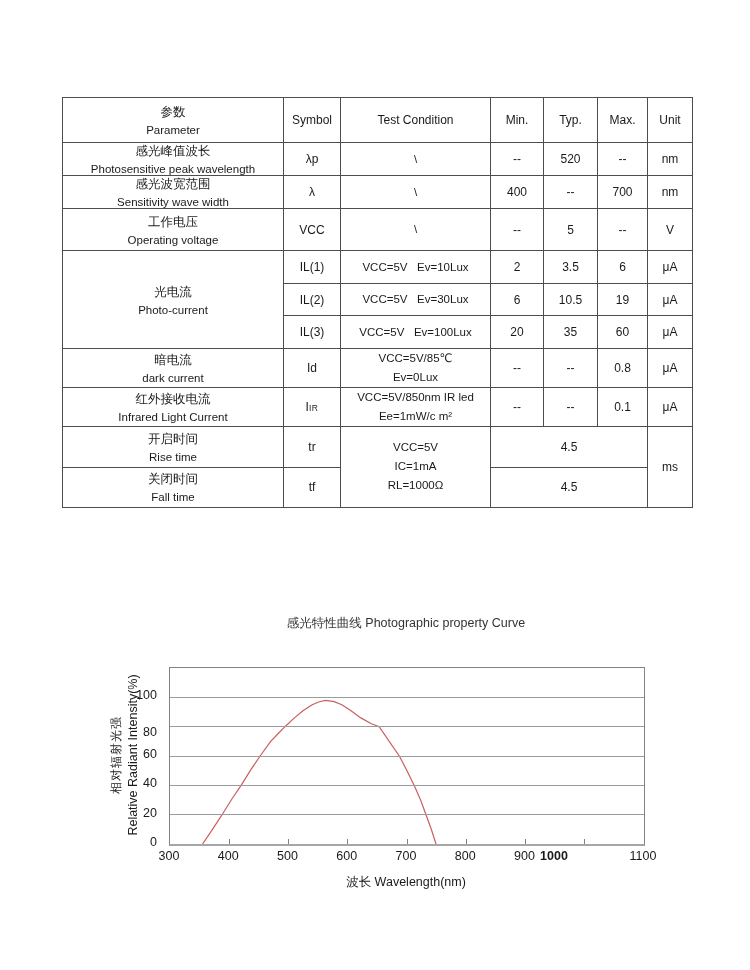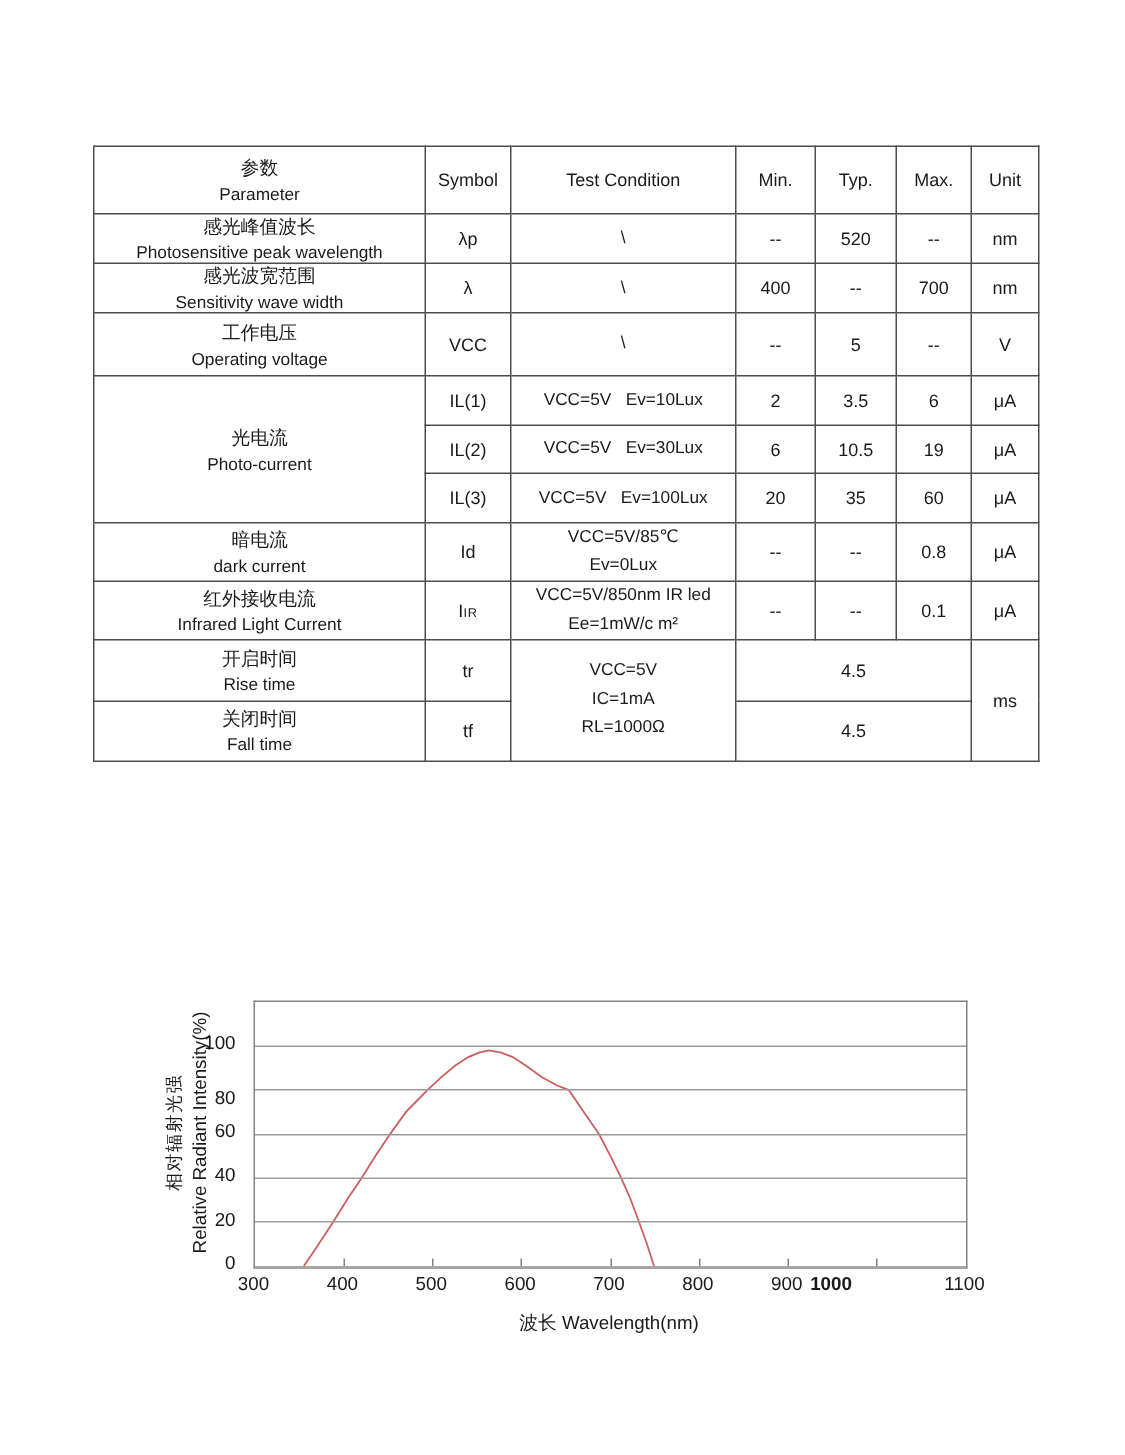--- a/index.html
+++ b/index.html
@@ -181,20 +181,21 @@
           </td>
           <td class="sym">tf</td>
           <td colspan="3">4.5</td>
         </tr>
       </tbody>
     </table>
   </div>
 
 
   <div id="chart">
+    <div class="chart-title">感光特性曲线  Photographic property Curve</div>
     <div class="y-axis-title">
       <span class="zh">相对辐射光强</span>
       <span class="en">Relative  Radiant Intensity(%)</span>
     </div>
     <div class="plot-box">
       <svg width="474" height="176" viewBox="0 0 474 176">
         <path id="curve-path" fill="none" stroke-width="1.2" d="M32.6 176.0 L41.5 162.8 L52.1 146.7 L62.2 130.5 L71.1 117.3 L81.2 101.2 L90.1 88.0 L100.7 73.3 L107.8 66.0 L114.9 58.7 L124.4 49.9 L133.3 42.5 L142.2 36.7 L149.3 33.7 L155.8 32.3 L164.1 33.7 L171.8 36.7 L180.7 42.5 L190.8 49.9 L201.4 55.7 L209.2 58.7 L219.2 73.3 L229.3 88.0 L237.0 102.7 L244.1 117.3 L250.6 132.0 L256.0 146.7 L261.3 161.3 L266.0 176.0" stroke="#c95f5f"></path>
       </svg>
     <div class="gridline" style="top: 146.167px;"></div>
         <div class="gridline" style="top: 116.833px;"></div>

